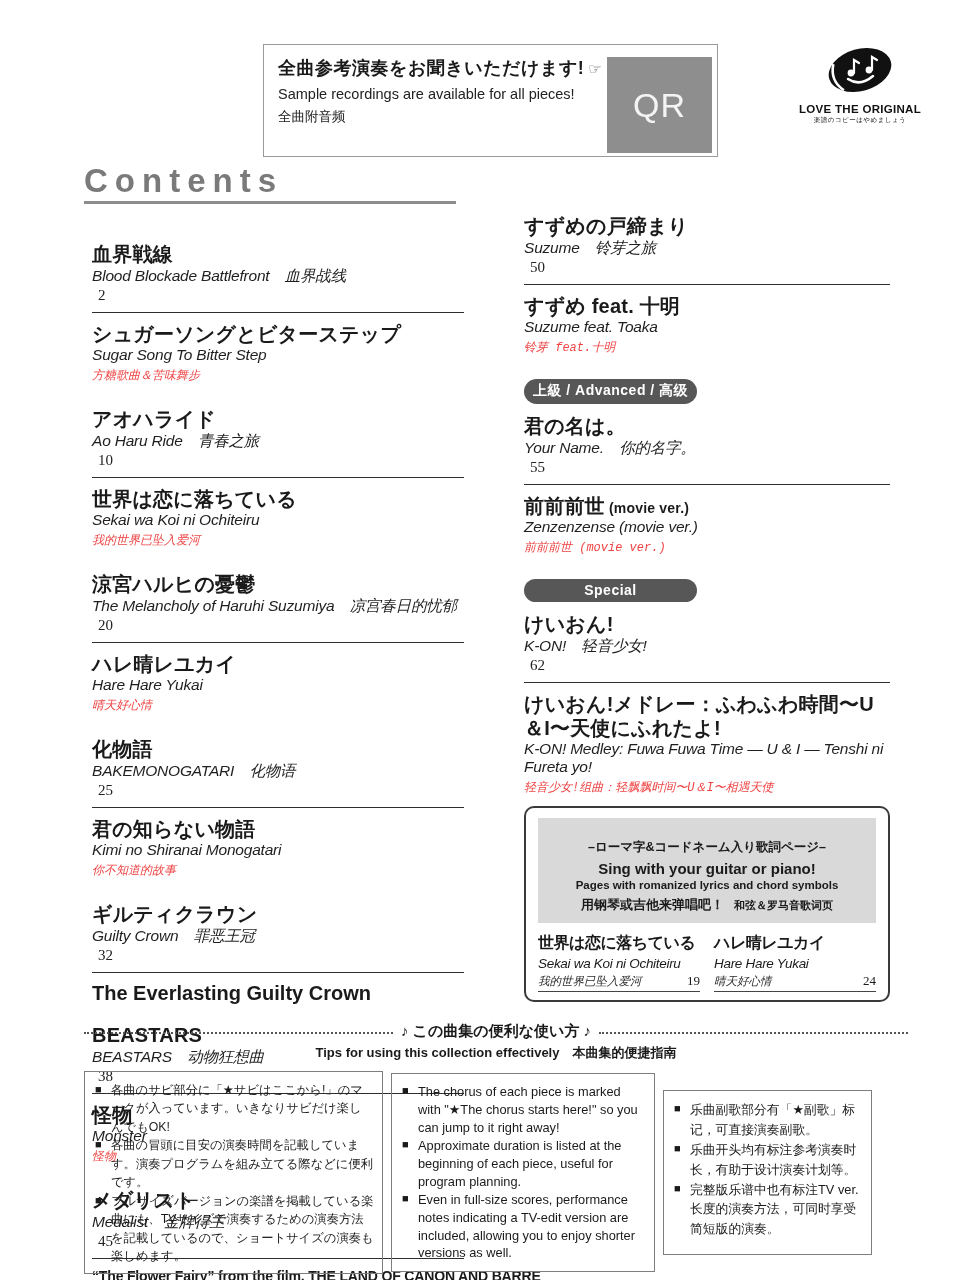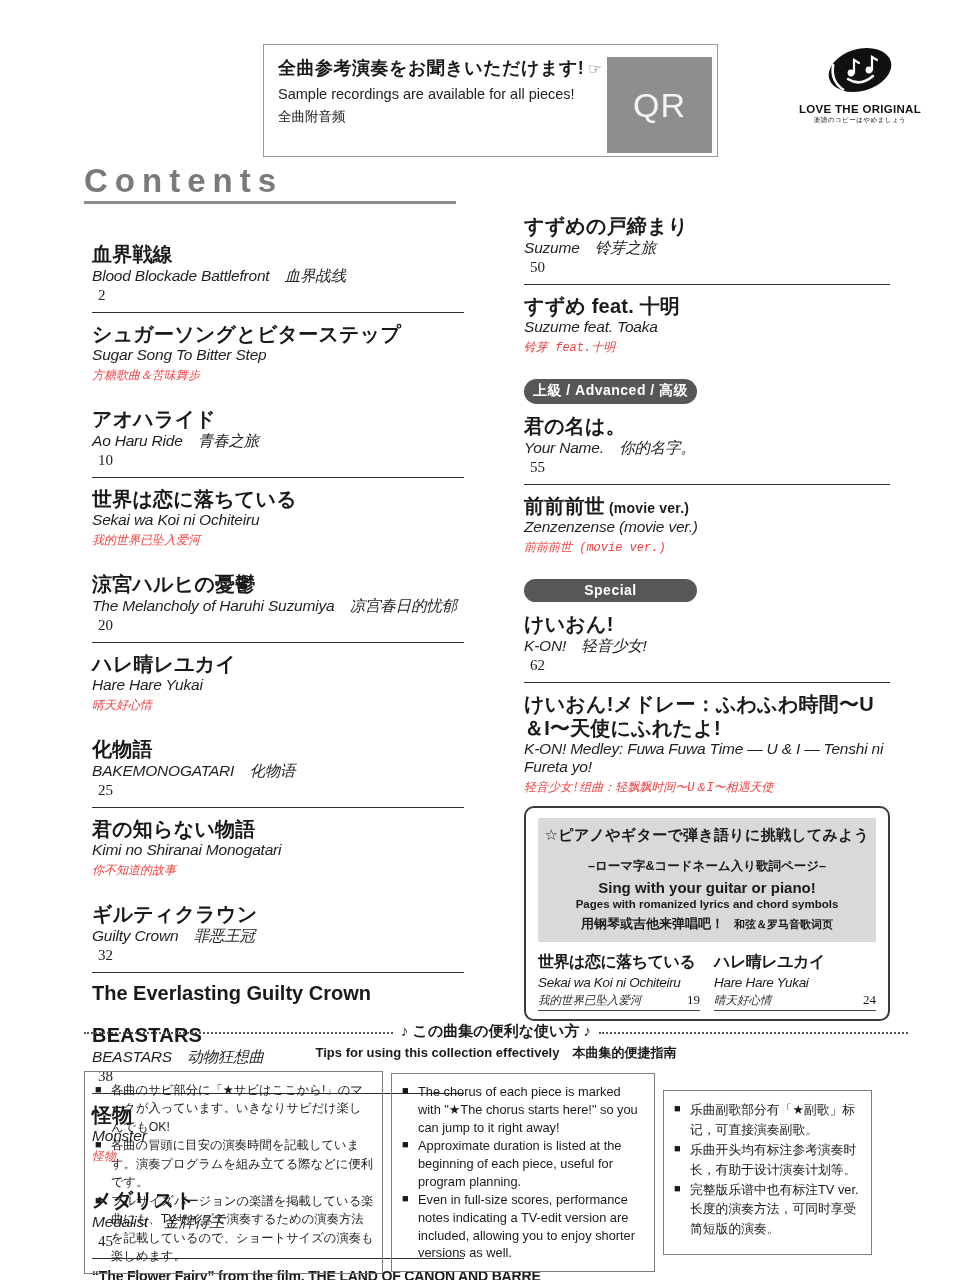--- a/index.html
+++ b/index.html
@@ -255,21 +255,20 @@
           <div class="song-title">けいおん!メドレー：ふわふわ時間〜U＆I〜天使にふれたよ!</div>
           <div class="subrow">
             <span class="sub">K-ON! Medley: Fuwa Fuwa Time — U &amp; I — Tenshi ni Fureta yo!</span>
           </div>
           <div class="cn">轻音少女!组曲：轻飘飘时间〜U＆I〜相遇天使</div>
         </div>
       </div>
 
     <div class="promo-box">
       <div class="promo-panel">
-        <div class="pp-l1">☆ピアノやギターで弾き語りに挑戦してみよう</div>
         <div class="pp-l2">–ローマ字&amp;コードネーム入り歌詞ページ–</div>
         <div class="pp-l3">Sing with your guitar or piano!</div>
         <div class="pp-l4">Pages with romanized lyrics and chord symbols</div>
         <div class="pp-l5"><span>用钢琴或吉他来弹唱吧！</span><span class="pp-l5-side">和弦＆罗马音歌词页</span></div>
       </div>
       <div class="promo-songs">
           <div class="promo-song">
             <div class="ps-title">世界は恋に落ちている</div>
             <div class="ps-sub">Sekai wa Koi ni Ochiteiru</div>
             <div class="ps-cnrow">

